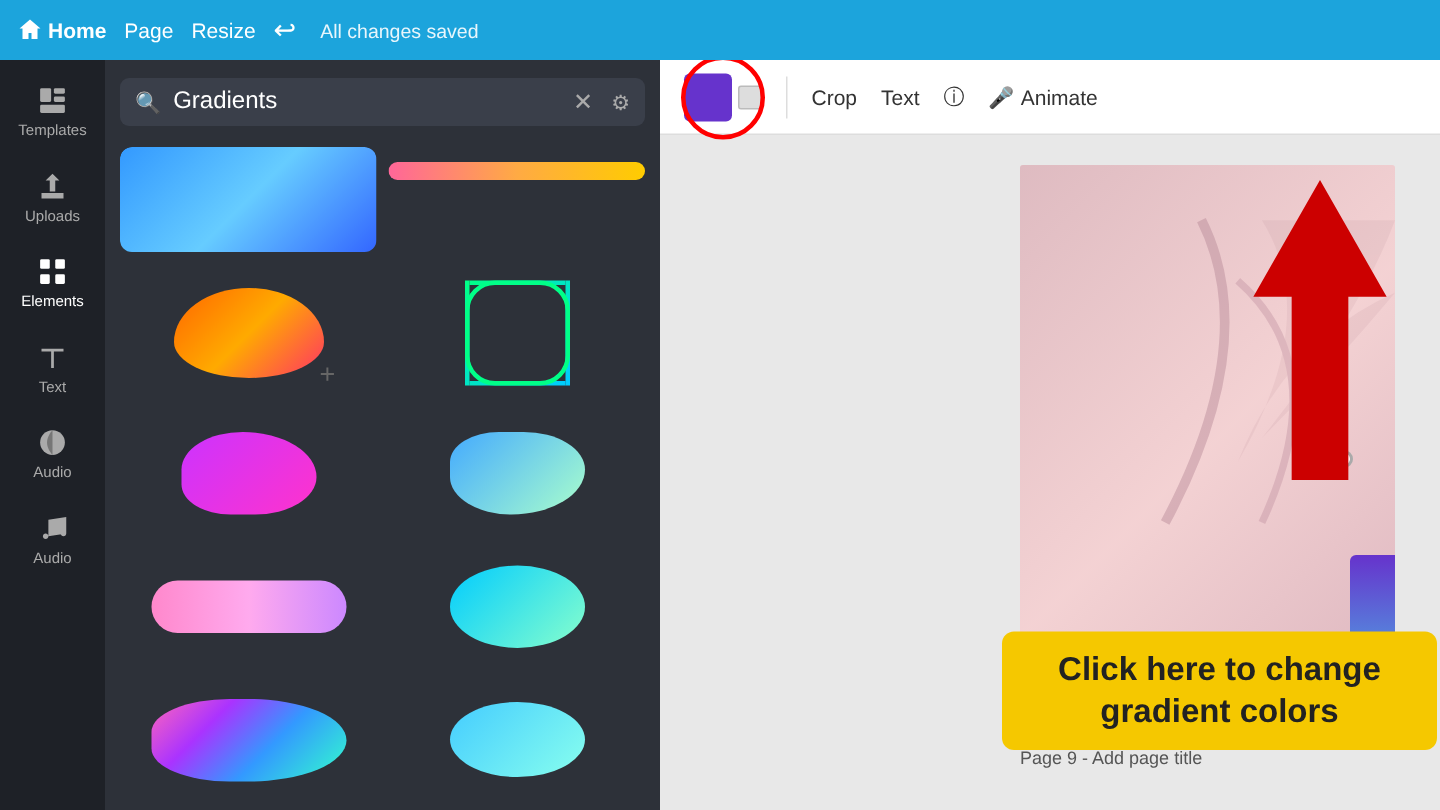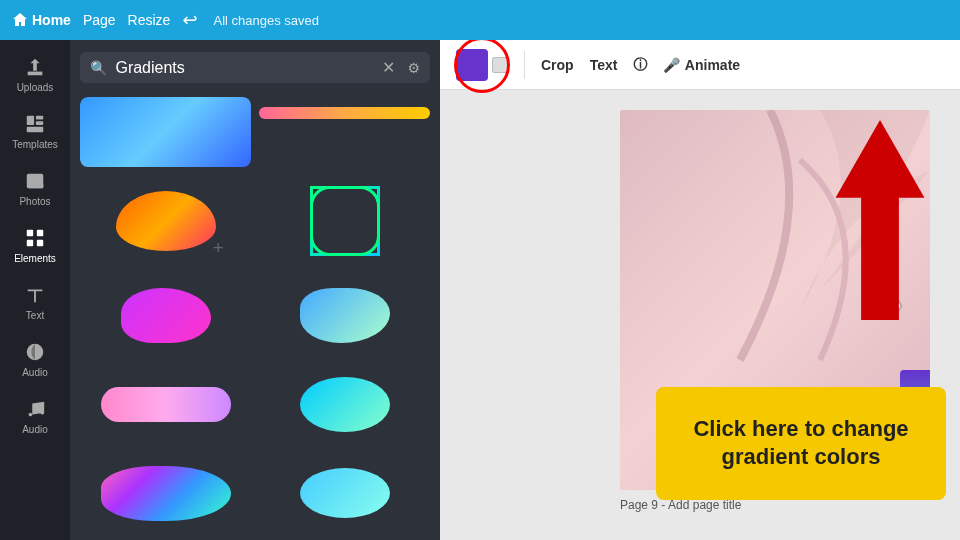--- a/index.html
+++ b/index.html
@@ -130,39 +130,39 @@
       cursor: pointer;
     }
     .color-swatch-second {
       width: 16px; height: 16px;
       border-radius: 2px;
       background: #ddd;
       border: 1px solid #bbb;
     }
     .toolbar-sep { width: 1px; height: 28px; background: #ddd; }
     .toolbar-btn {
-      font-size: 14px; color: #333; cursor: pointer; font-weight: 700;
+      font-size: 14px; color: #333; cursor: pointer; font-weight: 400;
       display: flex; align-items: center; gap: 4px;
     }
 
     
     .canvas-content {
       flex: 1;
       position: relative;
       overflow: hidden;
       display: flex;
       align-items: center;
       justify-content: center;
     }
 
     .page-container {
       position: absolute;
       right: 30px;
       top: 20px;
-      width: 310px;
+      width: 250px;
       height: 380px;
     }
 
     .page-canvas {
       width: 100%;
       height: 100%;
       background: #f5d6d8;
       border-radius: 2px;
       position: relative;
       overflow: hidden;
@@ -202,25 +202,25 @@
       background: white;
       border: 2px solid #aaa;
       border-radius: 50%;
       right: 28px;
       top: 50%;
     }
 
     
     .annotation-box {
       position: absolute;
-      left: 216px;
+      left: 228px;
       bottom: 40px;
       background: #f5c800;
       border-radius: 8px;
-      padding: 28px 20px;
+      padding: 11px 20px;
       width: 290px;
       text-align: center;
       z-index: 20;
     }
     .annotation-text {
       font-size: 22px;
       font-weight: 800;
       color: #222;
       line-height: 1.3;
     }
@@ -269,44 +269,36 @@
   <span class="topbar-undo">↩</span>
   <span class="topbar-saved">All changes saved</span>
 </div>
 
 <div class="main-area">
 
   <div class="sidebar">
 
     <div class="sidebar-item">
       <svg viewBox="0 0 24 24">
-          <path d="M12 3l5 5h-3v8H10V8H7l5-5z"></path>
-          <path d="M4 17v4h16v-4"></path>
-        </svg>
-      <span>Uploads</span>
-    </div>
-
-    <div class="sidebar-item">
-      <svg viewBox="0 0 24 24">
           <rect x="3" y="3" width="8" height="10" rx="1"></rect>
           <rect x="13" y="3" width="8" height="4" rx="1"></rect>
           <rect x="13" y="9" width="8" height="4" rx="1"></rect>
           <rect x="3" y="15" width="18" height="6" rx="1"></rect>
         </svg>
       <span>Templates</span>
     </div>
 
     <div class="sidebar-item">
       <svg viewBox="0 0 24 24">
-          <rect x="3" y="4" width="18" height="16" rx="2"></rect>
-          <circle cx="8.5" cy="9.5" r="2"></circle>
-          <path d="M21 15l-5-5L5 20h16v-5z"></path>
-        </svg>
-      <span>Photos</span>
-    </div>
+          <path d="M12 3l5 5h-3v8H10V8H7l5-5z"></path>
+          <path d="M4 17v4h16v-4"></path>
+        </svg>
+      <span>Uploads</span>
+    </div>
+
 
     <div class="sidebar-item active">
       <svg viewBox="0 0 24 24">
           <rect x="3" y="3" width="7" height="7" rx="1"></rect>
           <rect x="14" y="3" width="7" height="7" rx="1"></rect>
           <rect x="3" y="14" width="7" height="7" rx="1"></rect>
           <rect x="14" y="14" width="7" height="7" rx="1"></rect>
         </svg>
       <span>Elements</span>
     </div>

